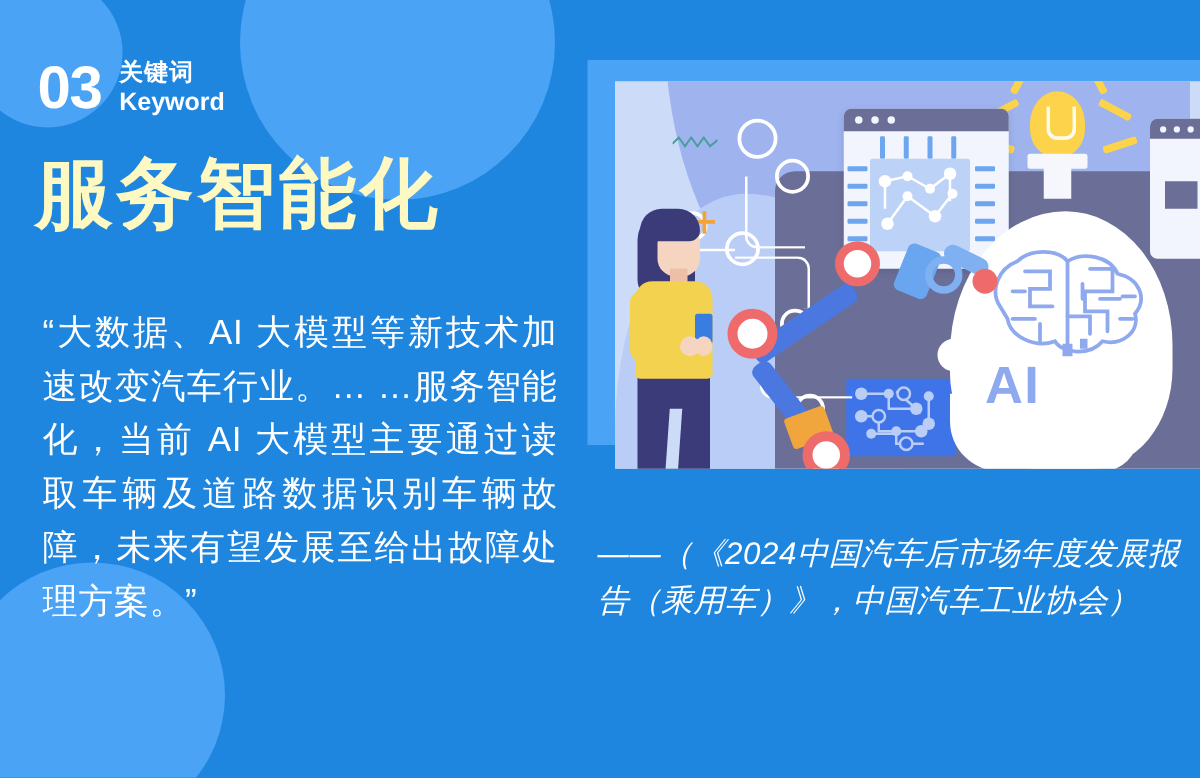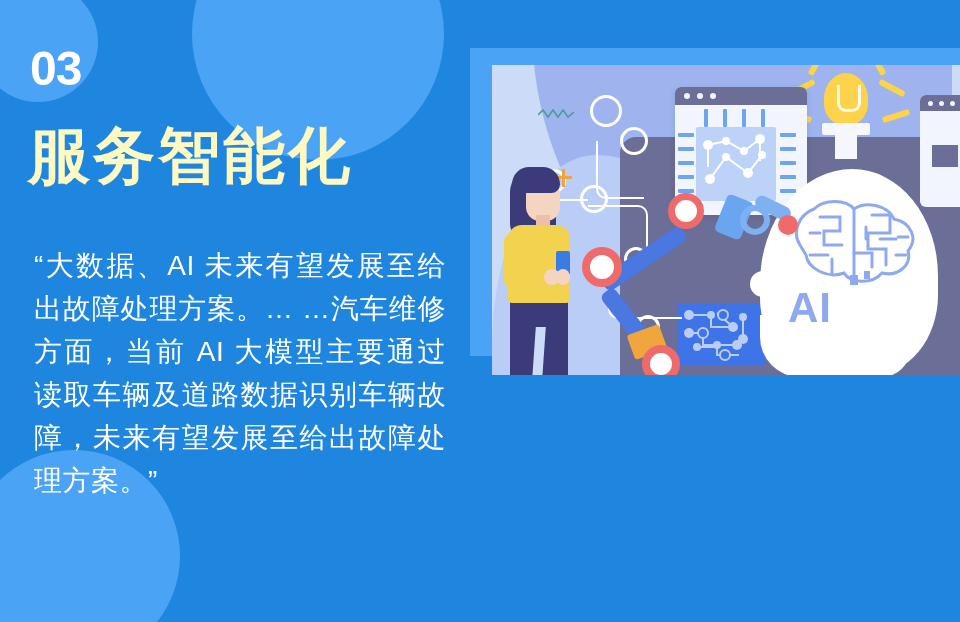--- a/index.html
+++ b/index.html
@@ -209,25 +209,29 @@
 <div id="slide">
 
   <div class="blob" id="blob-top-small"></div>
   <div class="blob" id="blob-top-big"></div>
   <div class="blob" id="blob-bottom"></div>
 
   <div id="left-col">
 
     <div id="kicker">
       <div id="kicker-num">03</div>
+      <div id="kicker-words">
+        <div id="kicker-cn">关键词</div>
+        <div id="kicker-en">Keyword</div>
+      </div>
     </div>
 
     <div id="title">服务智能化</div>
 
-    <div id="quote">“大数据、AI 未来有望发展至给出故障处理方案。… …汽车维修方面，当前 AI 大模型主要通过读取车辆及道路数据识别车辆故障，未来有望发展至给出故障处理方案。”</div>
+    <div id="quote">“大数据、AI 大模型等新技术加速改变汽车行业。… …服务智能化，当前 AI 大模型主要通过读取车辆及道路数据识别车辆故障，未来有望发展至给出故障处理方案。”</div>
   </div>
 
   <div id="art-frame"></div>
 
   <div id="art">
 
     <div class="art-layer" id="art-hill"></div>
     <div class="art-layer" id="art-hill2"></div>
 
     <div class="art-layer" id="monitor"></div>
@@ -379,14 +383,15 @@
     <div class="art-layer" id="grip-block"></div>
     <div class="art-layer" id="grip-ring"></div>
     <div class="art-layer" id="grip-claw"></div>
     <div class="art-layer" id="grip-tip"></div>
     <div class="art-layer" id="arm-plate"></div>
     <div class="art-layer" id="arm-j1"></div>
     <div class="art-layer" id="arm-j2"></div>
     <div class="art-layer" id="arm-j3"></div>
   </div>
 
+  <div id="attribution">——（《2024中国汽车后市场年度发展报告（乘用车）》，中国汽车工业协会）</div>
 
 </div>
 
 </body></html>

